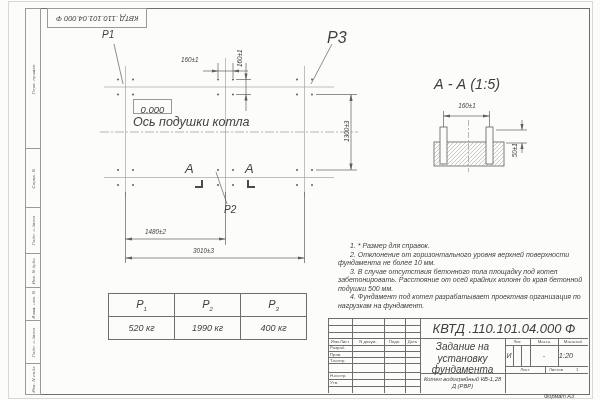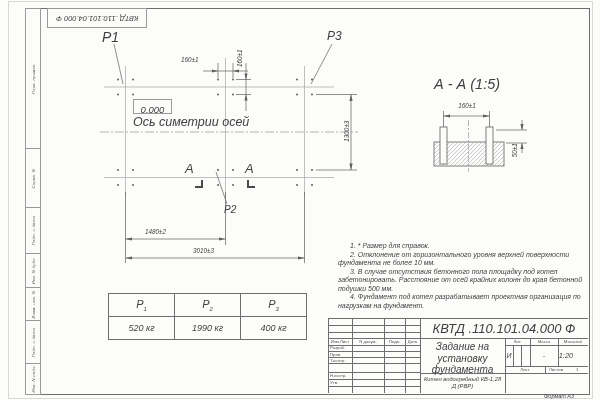--- a/index.html
+++ b/index.html
@@ -125,28 +125,28 @@
       <circle cx="218" cy="170" r="1" fill="#5f5f5f"></circle>
       <circle cx="218" cy="185" r="1" fill="#5f5f5f"></circle>
       <circle cx="233" cy="170" r="1" fill="#5f5f5f"></circle>
       <circle cx="233" cy="185" r="1" fill="#5f5f5f"></circle>
       <circle cx="297" cy="170" r="1" fill="#5f5f5f"></circle>
       <circle cx="297" cy="185" r="1" fill="#5f5f5f"></circle>
       <circle cx="312" cy="170" r="1" fill="#5f5f5f"></circle>
       <circle cx="312" cy="185" r="1" fill="#5f5f5f"></circle>
     </svg>
 
-  <div class="t" style="left:102px;top:30px;font-size:14px;">P1</div>
-  <div class="t" style="left:327px;top:30px;font-size:12px;">P3</div>
+  <div class="t" style="left:102px;top:30px;font-size:10px;">P1</div>
+  <div class="t" style="left:327px;top:30px;font-size:16px;">P3</div>
   <div class="t" style="left:224px;top:205px;font-size:10px;">P2</div>
 
   <div class="box t c" style="left:133px;top:99px;width:37px;height:13px;border-color:#9a9a9a;font-style:italic;">
     <span style="font-size:9.5px;line-height:13px;">0.000</span>
   </div>
-  <div class="t" style="left:133px;top:116px;font-size:12.5px;">Ось симетрии осей</div>
+  <div class="t" style="left:133px;top:116px;font-size:12.5px;">Ось подушки котла</div>
 
   <div class="t" style="left:185px;top:162px;font-size:13px;">А</div>
   <div class="t" style="left:245px;top:162px;font-size:13px;">А</div>
 
   <div class="t" style="left:181px;top:57px;font-size:6.3px;">160±1</div>
   <div class="t c rot90" style="left:225px;top:55px;width:30px;font-size:6.3px;">160±1</div>
   <div class="t c rot90" style="left:330px;top:128px;width:34px;font-size:6.3px;">1300±3</div>
   <div class="t" style="left:145px;top:229px;font-size:6.3px;">1480±2</div>
   <div class="t" style="left:193px;top:248px;font-size:6.3px;">3010±3</div>
 

